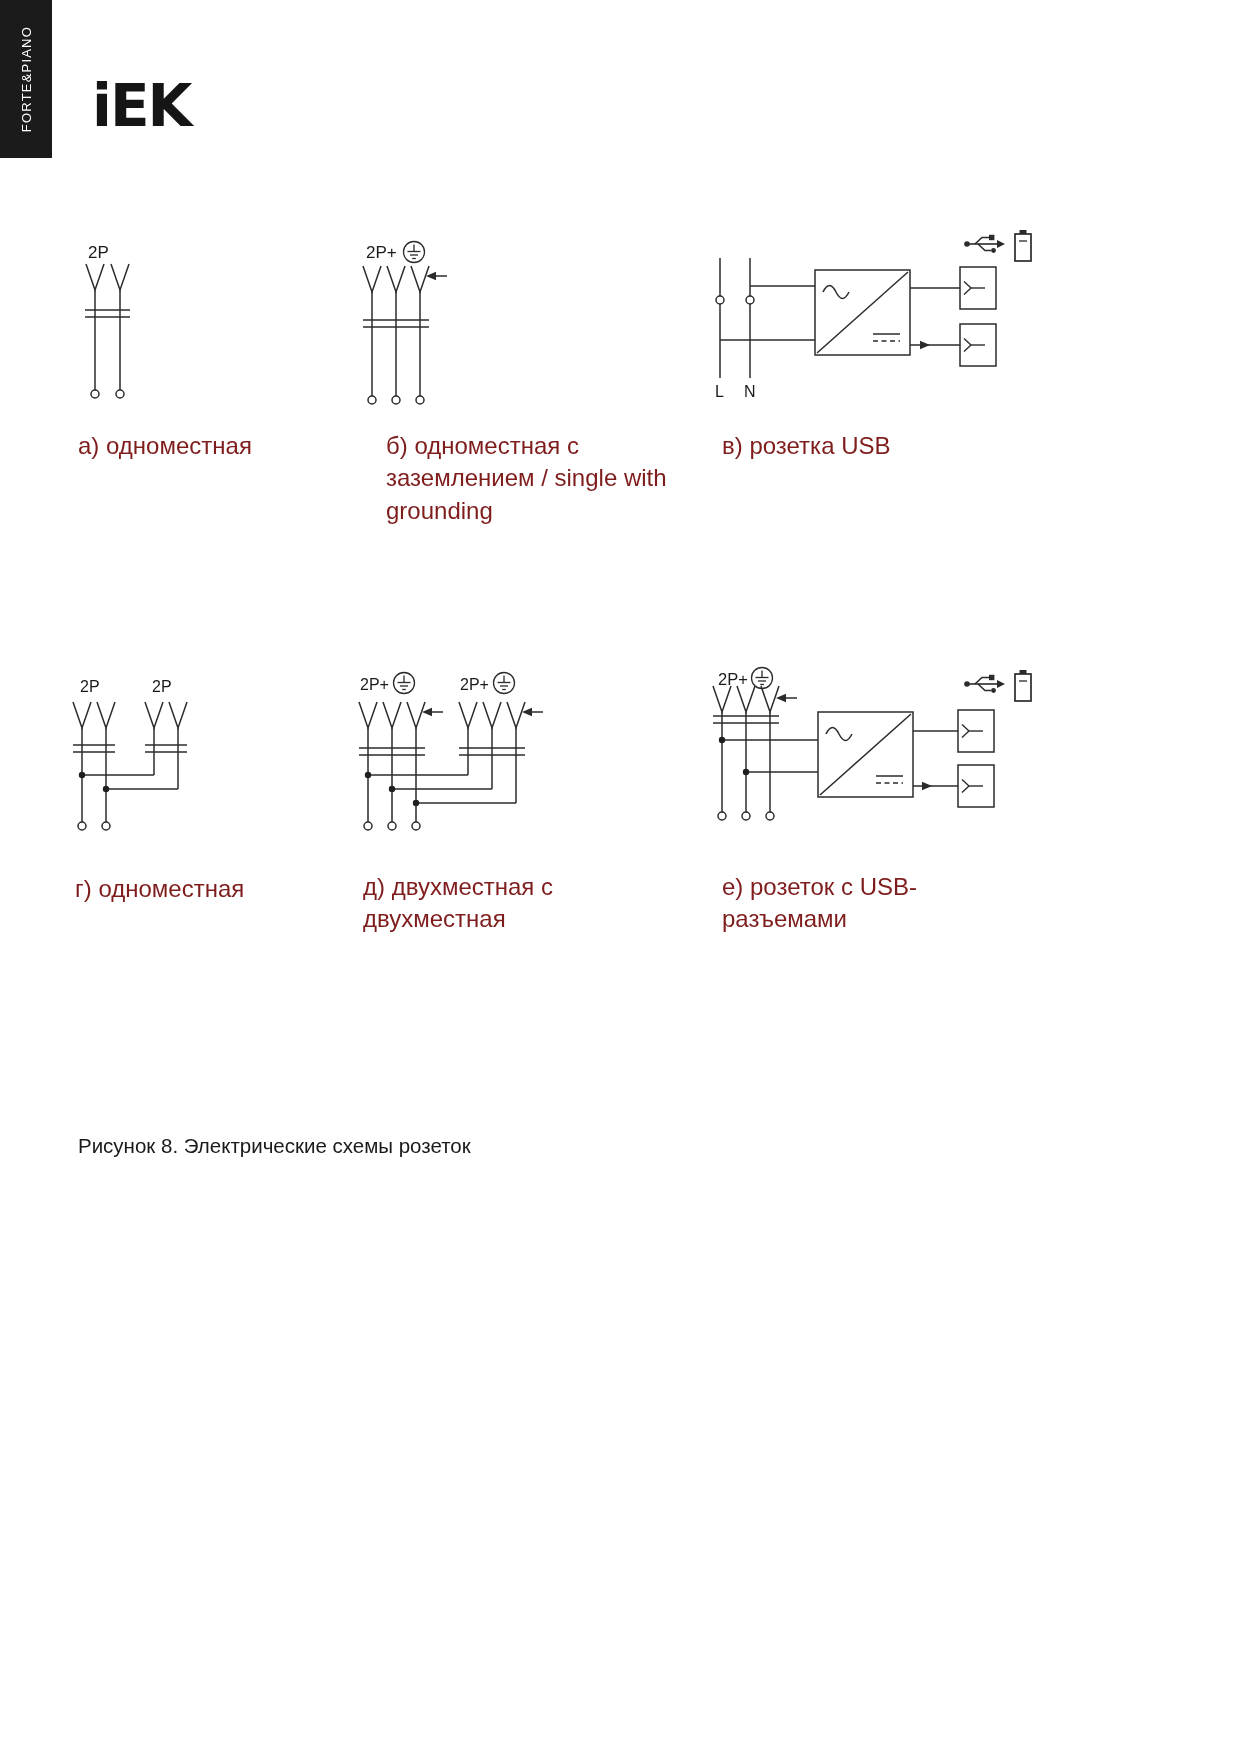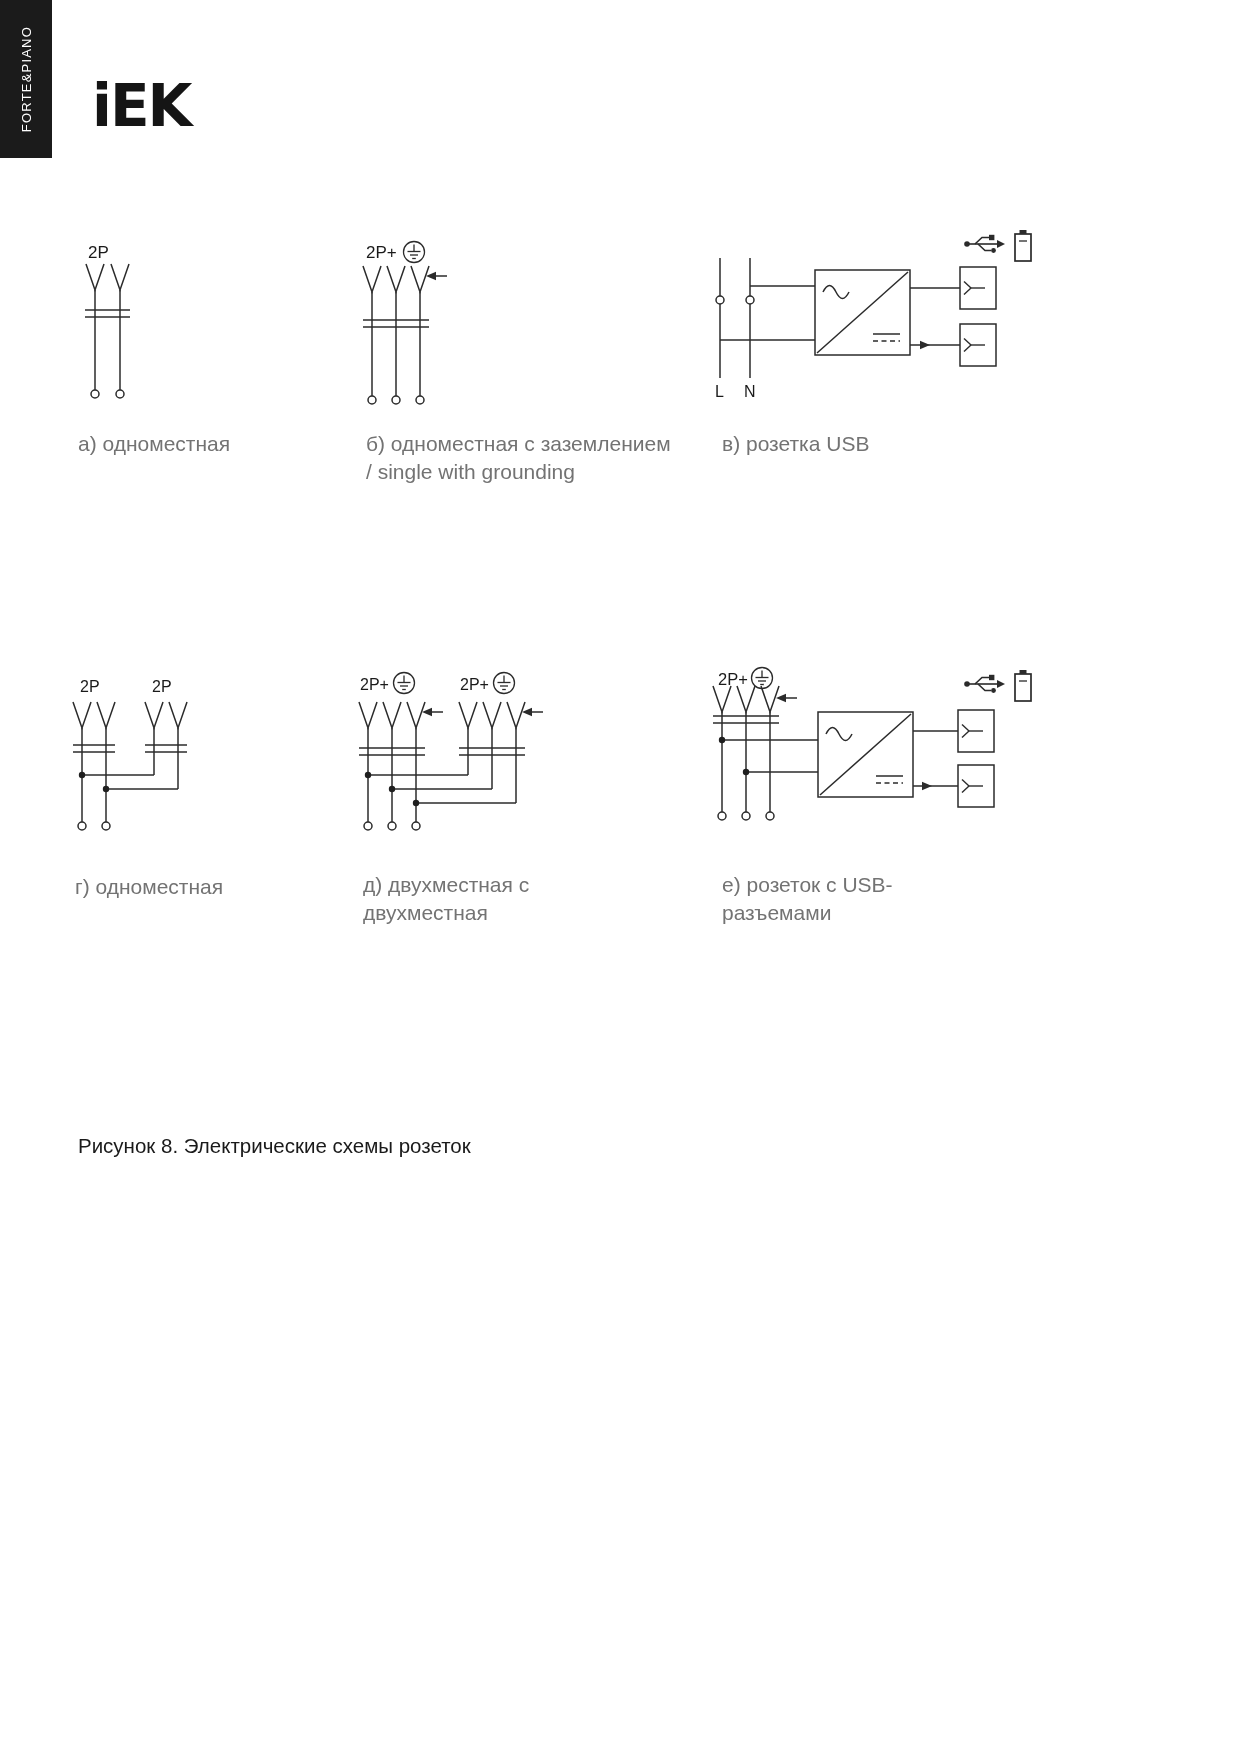--- a/index.html
+++ b/index.html
@@ -8,21 +8,21 @@
   .page { position:relative; width:1239px; height:1746px; background:#fff; overflow:hidden; }
 
   .brand-strip { position:absolute; left:0; top:0; width:52px; height:158px; background:#1b1b1b;
                  display:flex; align-items:center; justify-content:center; }
   .brand-strip span { writing-mode:vertical-rl; transform:rotate(180deg); color:#fff;
                       font-size:13px; letter-spacing:1.2px; font-weight:500; }
 
   .logo { position:absolute; left:92px; top:24px; font-size:58px; font-weight:bold;
           letter-spacing:-2px; color:#151515; font-family:"DejaVu Sans","Liberation Sans",sans-serif;margin-top:48px; }
 
-  .diag-label { position:absolute; font-size:21px; line-height:1.35; color:#737373; }
+  .diag-label { position:absolute; font-size:24px; line-height:1.35; color:#7f1d1d; }
   .figure-caption { position:absolute; font-size:20.5px; color:#1a1a1a; }
 
   svg.diag { position:absolute; overflow:visible; }
   svg text { font-family:"Liberation Sans","DejaVu Sans",sans-serif; fill:#1a1a1a; }
   .stroke { stroke:#2b2b2b; stroke-width:1.5; fill:none; }
   .term { fill:#ffffff; stroke:#2b2b2b; stroke-width:1.5; }
   .dot  { fill:#1f1f1f; stroke:none; }
 </style>
 </head>
 <body>
@@ -150,21 +150,21 @@
       <line x1="200" y1="123" x2="250" y2="123"></line>
     </g>
     <use href="#rarrow" x="210" y="123"></use>
     <use href="#usbport" x="250" y="45"></use>
     <use href="#usbport" x="250" y="102"></use>
     <text x="5" y="175" font-size="16">L</text>
     <text x="34" y="175" font-size="16">N</text>
   </svg>
 
   <div class="diag-label" style="left:78px;top:430px">а) одноместная</div>
-  <div class="diag-label" style="left:366px;top:430px;width:305px">б) одноместная с заземлением / single with grounding</div>
+  <div class="diag-label" style="left:386px;top:430px;width:305px">б) одноместная с заземлением / single with grounding</div>
   <div class="diag-label" style="left:722px;top:430px">в) розетка USB</div>
 
   <svg class="diag" style="left:66px;top:662px" width="155" height="185" viewBox="0 0 155 185">
     <text x="14" y="30" font-size="16">2P</text>
     <text x="86" y="30" font-size="16">2P</text>
     <g>
       <use href="#fork" x="16" y="66"></use>
         <use href="#fork" x="40" y="66"></use>
       <use href="#fork" x="88" y="66"></use>
         <use href="#fork" x="112" y="66"></use>

